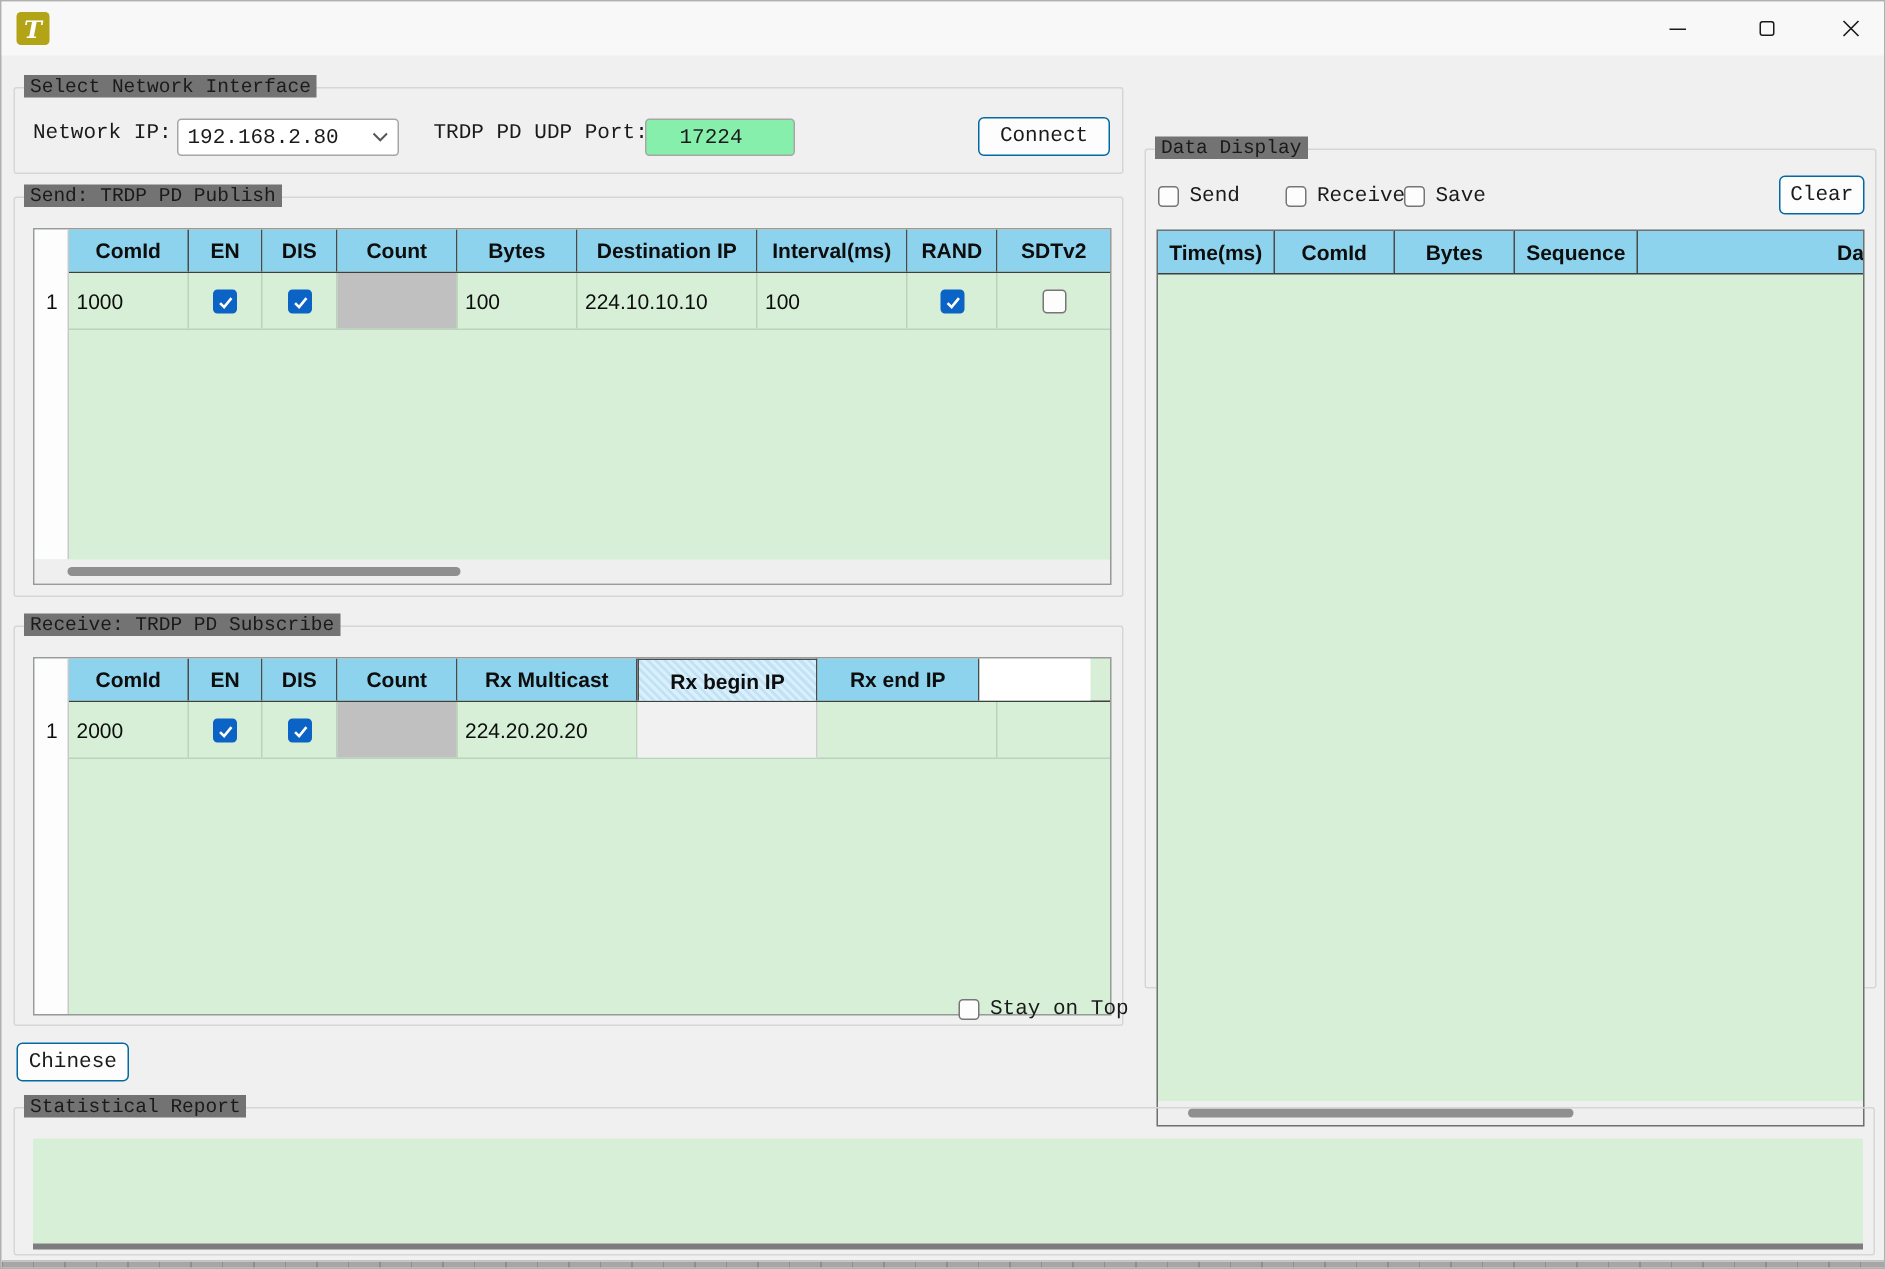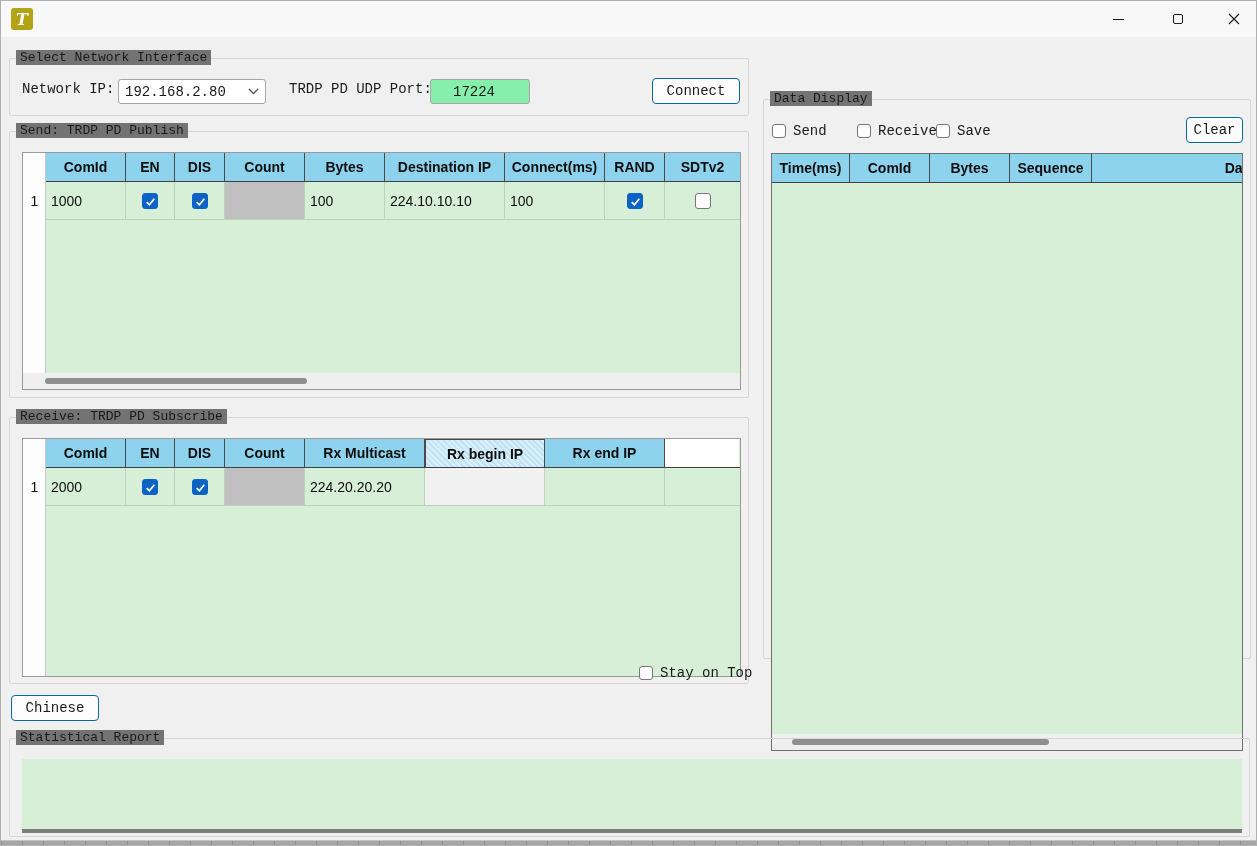--- a/index.html
+++ b/index.html
@@ -127,21 +127,21 @@
     <span class="group-label">Send: TRDP PD Publish</span>
     <div class="table" style="left:12px; top:20px; width:719px; height:238px;">
       <div class="vheader" style="height:220px;"></div>
       <div class="thead" style="left:23px; width:694px;">
         <div class="th" style="width:80px;">ComId</div>
         <div class="th" style="width:49px;">EN</div>
         <div class="th" style="width:50px;">DIS</div>
         <div class="th" style="width:80px;">Count</div>
         <div class="th" style="width:80px;">Bytes</div>
         <div class="th" style="width:120px;">Destination IP</div>
-        <div class="th" style="width:100px;">Connect(ms)</div>
+        <div class="th" style="width:100px;">Interval(ms)</div>
         <div class="th" style="width:60px;">RAND</div>
         <div class="th" style="width:75px; border-right:none;">SDTv2</div>
       </div>
       <div class="rownum" style="left:0; top:29px;">1</div>
       <div class="trow" style="left:23px; top:29px; width:694px;">
         <div class="td" style="width:80px;">1000</div>
         <div class="td center" style="width:49px;">
           <span class="cb cb-big checked">
             <svg width="13" height="13" viewBox="0 0 12 12">
                 <polyline points="2.5,6.5 5,9 9.5,3.5" stroke="#fff" stroke-width="1.6" fill="none"></polyline>
@@ -182,21 +182,21 @@
     <span class="group-label">Receive: TRDP PD Subscribe</span>
     <div class="table" style="left:12px; top:20px; width:719px; height:239px;">
       <div class="vheader" style="height:237px;"></div>
       <div class="thead" style="left:23px; width:694px;">
         <div class="th" style="width:80px;">ComId</div>
         <div class="th" style="width:49px;">EN</div>
         <div class="th" style="width:50px;">DIS</div>
         <div class="th" style="width:80px;">Count</div>
         <div class="th" style="width:120px;">Rx Multicast</div>
         <div class="th sel" style="width:120px;">Rx begin IP</div>
-        <div class="th" style="width:120px;">Rx end IP</div>
+        <div class="th" style="width:108px;">Rx end IP</div>
         <div class="th filler" style="width:74px;"></div>
       </div>
       <div class="rownum" style="left:0; top:29px;">1</div>
       <div class="trow" style="left:23px; top:29px; width:694px;">
         <div class="td" style="width:80px;">2000</div>
         <div class="td center" style="width:49px;">
           <span class="cb cb-big checked">
             <svg width="13" height="13" viewBox="0 0 12 12">
                 <polyline points="2.5,6.5 5,9 9.5,3.5" stroke="#fff" stroke-width="1.6" fill="none"></polyline>
               </svg>
@@ -240,21 +240,21 @@
         <div class="th" style="width:80px;">Bytes</div>
         <div class="th" style="width:82px;">Sequence</div>
         <div class="th" style="width:170px; justify-content:flex-end; padding-right:6px;">Data</div>
       </div>
       <div class="hscroll">
         <div class="thumb" style="left:20px; width:257px;"></div>
       </div>
     </div>
   </div>
 
-  <div class="btn" style="left:10px; top:694px; width:88px; height:26px;">Chinese</div>
+  <div class="btn" style="left:10px; top:694px; width:75px; height:26px;">Chinese</div>
   <div class="cb-row" style="left:638px; top:664px;">
     <span class="cb"></span>
     <span class="cb-label">Stay on Top</span>
   </div>
 
   <div class="group" style="left:8px; top:737px; width:1241px; height:99px;">
     <span class="group-label">Statistical Report</span>
     <div class="stat-area" style="left:12px; top:20px; width:1220px; height:70px;"></div>
     <div class="stat-thumb" style="left:12px; top:90px; width:1220px;"></div>
   </div>

